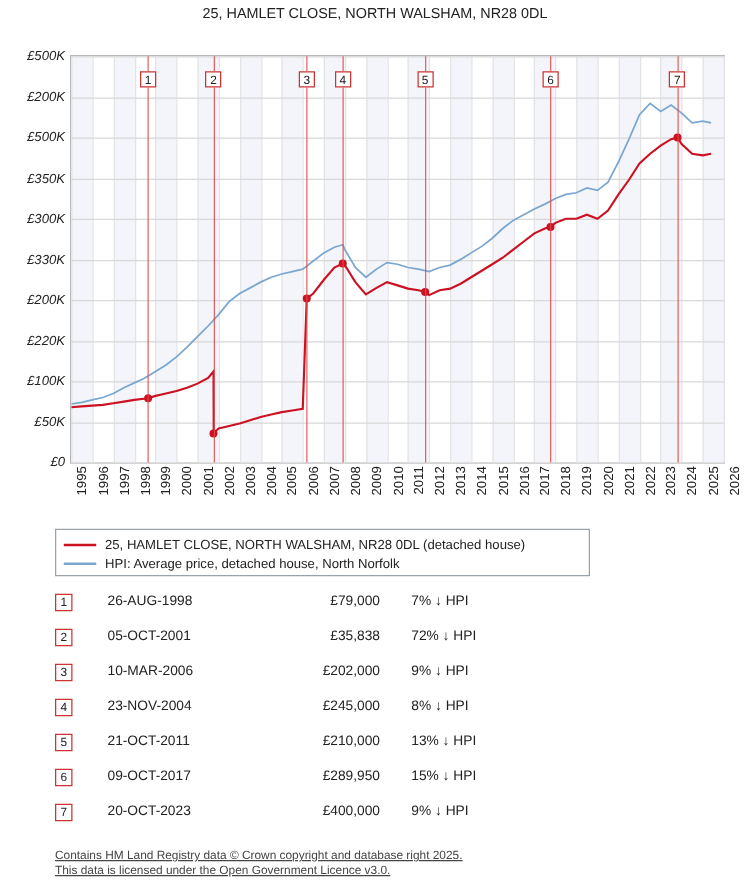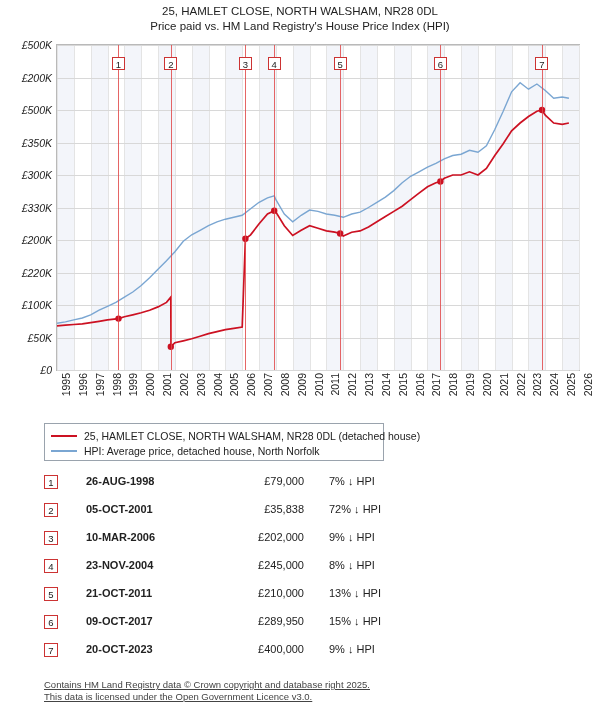--- a/index.html
+++ b/index.html
@@ -121,21 +121,21 @@
     line-height: 13px;
     text-align: center;
     color: #222;
     box-sizing: border-box;
   }
   
   #legend {
     position: absolute;
     left: 44px;
     top: 423px;
-    width: 340px;
+    width: 428px;
     height: 38px;
     border: 1px solid #9aa3ad;
     background: #fff;
     box-sizing: border-box;
     padding: 4px 6px;
   }
   .legend-row {
     display: flex;
     align-items: center;
     height: 14px;
@@ -178,21 +178,20 @@
     text-align: center;
     color: #222;
     box-sizing: border-box;
   }
   .tdate {
     position: absolute;
     left: 42px;
     top: 5px;
     font-size: 11px;
     color: #222;
-    font-weight: bold;
   }
   .tprice {
     position: absolute;
     left: 190px;
     top: 5px;
     width: 70px;
     text-align: right;
     font-size: 11px;
     color: #222;
   }
@@ -217,21 +216,20 @@
     text-decoration: underline;
   }
 </style>
 </head>
 <body>
 
 <div id="page">
 
   <div class="title-block">
     <div class="title-line">25, HAMLET CLOSE, NORTH WALSHAM, NR28 0DL</div>
-    <div class="title-line">Price paid vs. HM Land Registry's House Price Index (HPI)</div>
   </div>
 
   <div id="ylabels">
       <div class="ylabel" style="top: 326px;">£0</div>
       <div class="ylabel" style="top: 293.5px;">£50K</div>
       <div class="ylabel" style="top: 261px;">£100K</div>
       <div class="ylabel" style="top: 228.5px;">£220K</div>
       <div class="ylabel" style="top: 196px;">£200K</div>
       <div class="ylabel" style="top: 163.5px;">£330K</div>
       <div class="ylabel" style="top: 131px;">£300K</div>

